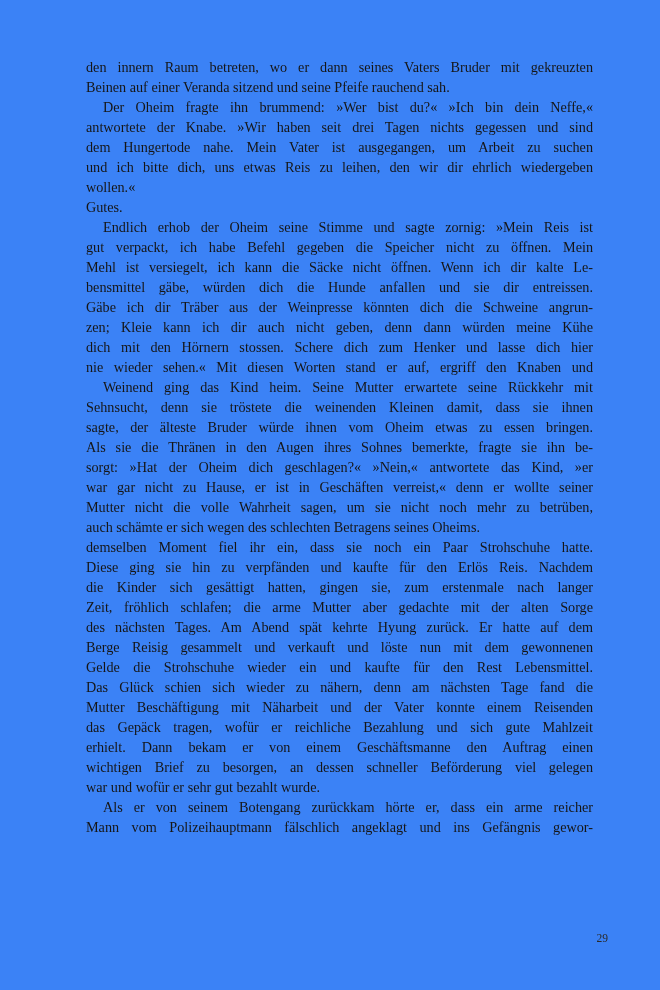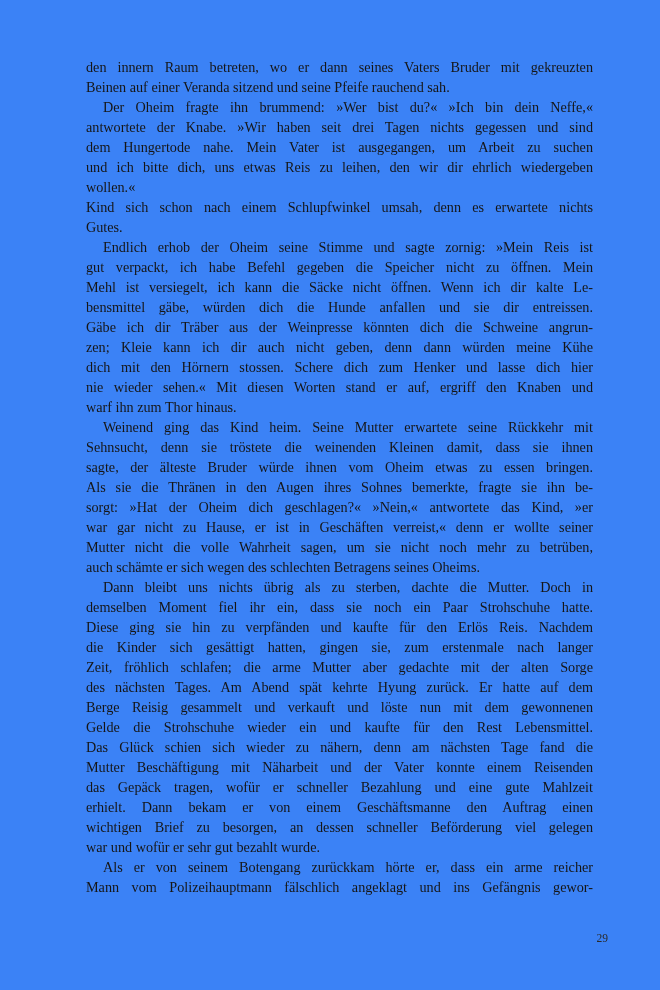--- a/index.html
+++ b/index.html
@@ -53,50 +53,47 @@
 
 <div class="page">
   <div class="text-block">
       <div class="line">den innern Raum betreten, wo er dann seines Vaters Bruder mit gekreuzten</div>
       <div class="line last">Beinen auf einer Veranda sitzend und seine Pfeife rauchend sah.</div>
       <div class="line indent">Der Oheim fragte ihn brummend: »Wer bist du?« »Ich bin dein Neffe,«</div>
       <div class="line">antwortete der Knabe. »Wir haben seit drei Tagen nichts gegessen und sind</div>
       <div class="line">dem Hungertode nahe. Mein Vater ist ausgegangen, um Arbeit zu suchen</div>
       <div class="line">und ich bitte dich, uns etwas Reis zu leihen, den wir dir ehrlich wiedergeben</div>
       <div class="line last">wollen.«</div>
-      <div class="line">Kind sich schon nach einem Schlupfwinkel umsah, denn es erwartete nichts</div>
       <div class="line last">Gutes.</div>
       <div class="line indent">Endlich erhob der Oheim seine Stimme und sagte zornig: »Mein Reis ist</div>
       <div class="line">gut verpackt, ich habe Befehl gegeben die Speicher nicht zu öffnen. Mein</div>
       <div class="line">Mehl ist versiegelt, ich kann die Säcke nicht öffnen. Wenn ich dir kalte Le-</div>
       <div class="line">bensmittel gäbe, würden dich die Hunde anfallen und sie dir entreissen.</div>
       <div class="line">Gäbe ich dir Träber aus der Weinpresse könnten dich die Schweine angrun-</div>
       <div class="line">zen; Kleie kann ich dir auch nicht geben, denn dann würden meine Kühe</div>
       <div class="line">dich mit den Hörnern stossen. Schere dich zum Henker und lasse dich hier</div>
       <div class="line">nie wieder sehen.« Mit diesen Worten stand er auf, ergriff den Knaben und</div>
-      <div class="line last">warf ihn zum Thor hinaus.</div>
       <div class="line indent">Weinend ging das Kind heim. Seine Mutter erwartete seine Rückkehr mit</div>
       <div class="line">Sehnsucht, denn sie tröstete die weinenden Kleinen damit, dass sie ihnen</div>
       <div class="line">sagte, der älteste Bruder würde ihnen vom Oheim etwas zu essen bringen.</div>
       <div class="line">Als sie die Thränen in den Augen ihres Sohnes bemerkte, fragte sie ihn be-</div>
       <div class="line">sorgt: »Hat der Oheim dich geschlagen?« »Nein,« antwortete das Kind, »er</div>
       <div class="line">war gar nicht zu Hause, er ist in Geschäften verreist,« denn er wollte seiner</div>
       <div class="line">Mutter nicht die volle Wahrheit sagen, um sie nicht noch mehr zu betrüben,</div>
       <div class="line last">auch schämte er sich wegen des schlechten Betragens seines Oheims.</div>
-      <div class="line indent">Dann bleibt uns nichts übrig als zu sterben, dachte die Mutter. Doch in</div>
       <div class="line">demselben Moment fiel ihr ein, dass sie noch ein Paar Strohschuhe hatte.</div>
       <div class="line">Diese ging sie hin zu verpfänden und kaufte für den Erlös Reis. Nachdem</div>
       <div class="line">die Kinder sich gesättigt hatten, gingen sie, zum erstenmale nach langer</div>
       <div class="line">Zeit, fröhlich schlafen; die arme Mutter aber gedachte mit der alten Sorge</div>
       <div class="line">des nächsten Tages. Am Abend spät kehrte Hyung zurück. Er hatte auf dem</div>
       <div class="line">Berge Reisig gesammelt und verkauft und löste nun mit dem gewonnenen</div>
       <div class="line">Gelde die Strohschuhe wieder ein und kaufte für den Rest Lebensmittel.</div>
       <div class="line">Das Glück schien sich wieder zu nähern, denn am nächsten Tage fand die</div>
       <div class="line">Mutter Beschäftigung mit Näharbeit und der Vater konnte einem Reisenden</div>
-      <div class="line">das Gepäck tragen, wofür er schneller Bezahlung und eine gute Mahlzeit</div>
+      <div class="line">das Gepäck tragen, wofür er reichliche Bezahlung und sich gute Mahlzeit</div>
       <div class="line">erhielt. Dann bekam er von einem Geschäftsmanne den Auftrag einen</div>
       <div class="line">wichtigen Brief zu besorgen, an dessen schneller Beförderung viel gelegen</div>
       <div class="line last">war und wofür er sehr gut bezahlt wurde.</div>
       <div class="line indent">Als er von seinem Botengang zurückkam hörte er, dass ein arme reicher</div>
       <div class="line">Mann vom Polizeihauptmann fälschlich angeklagt und ins Gefängnis gewor-</div>
     </div>
   <div class="page-number">29</div>
 </div>
 
 </body></html>

